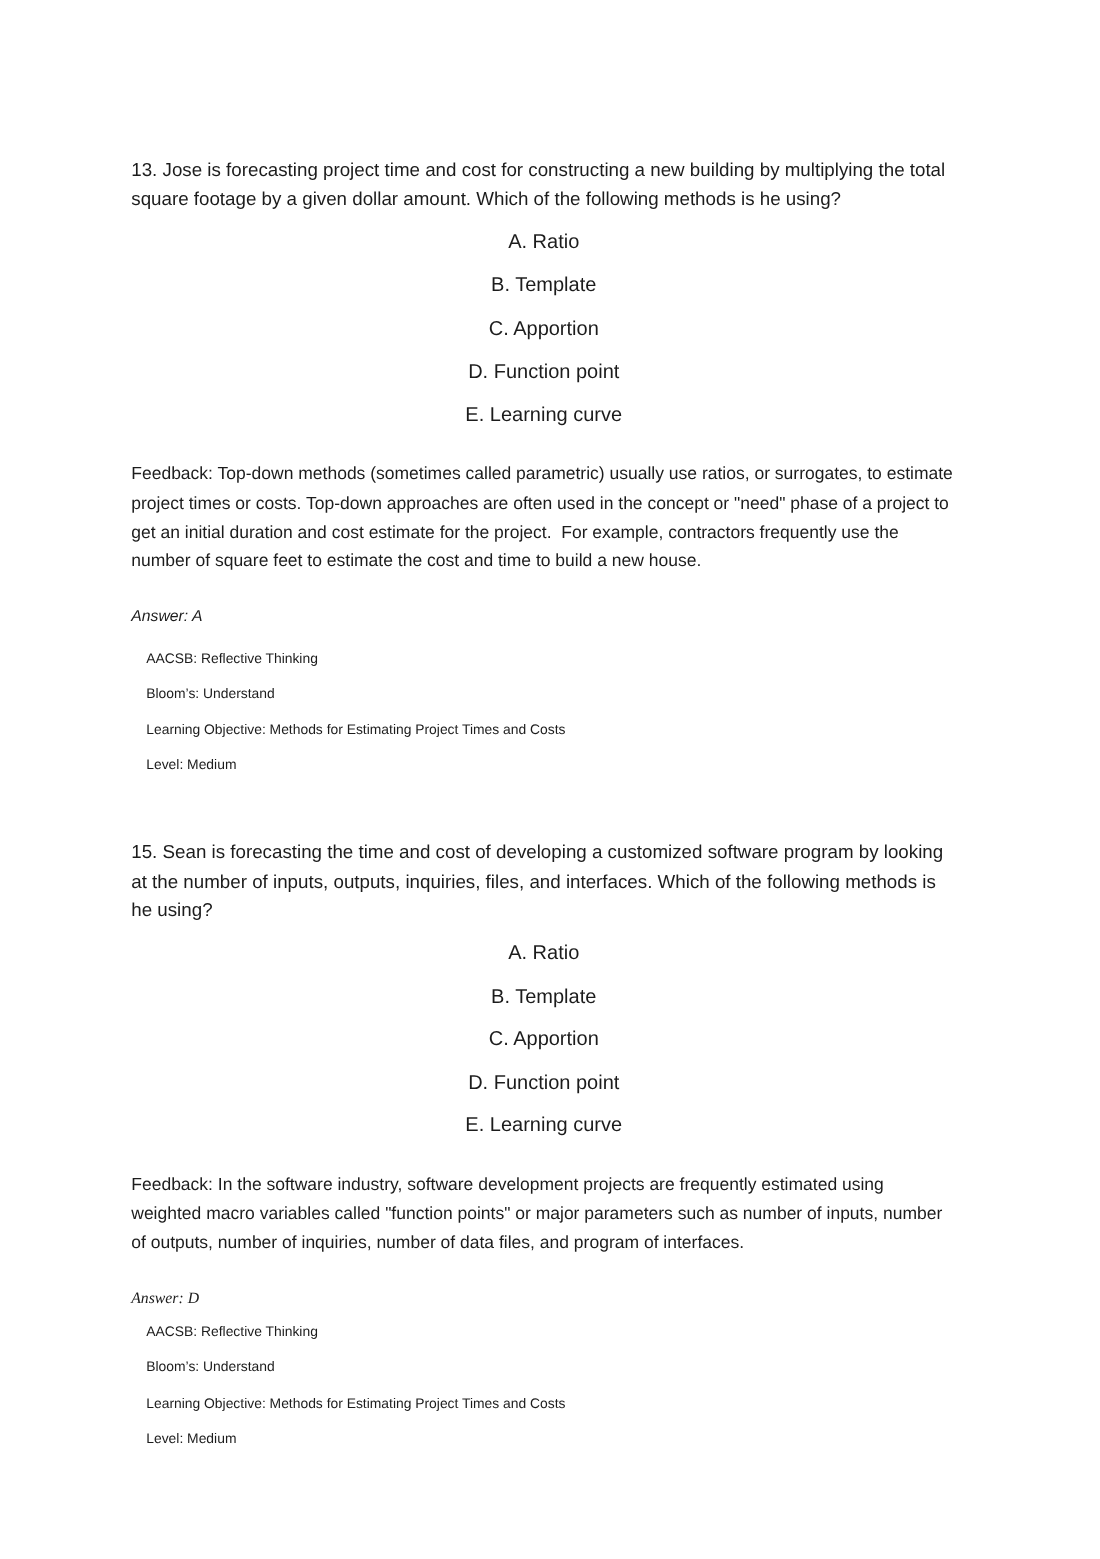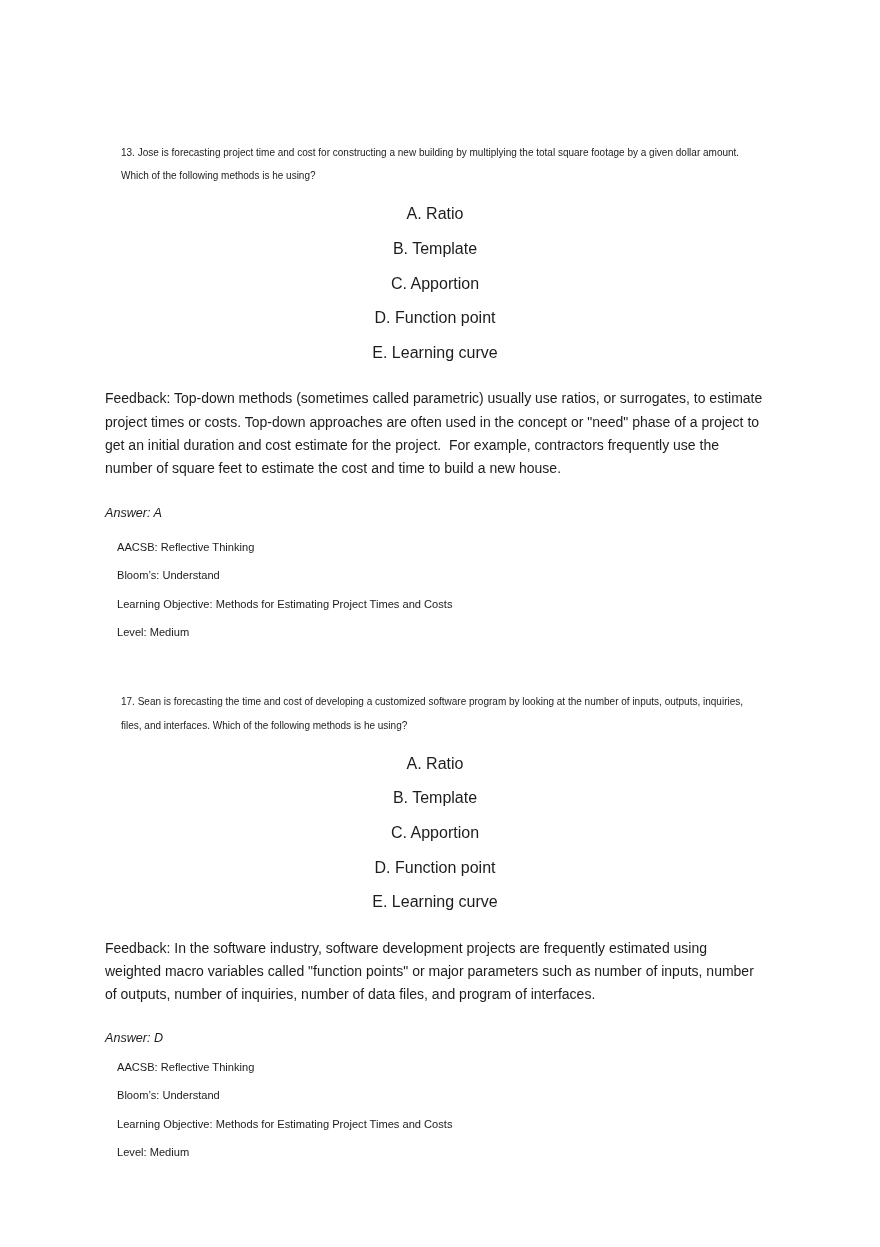--- a/index.html
+++ b/index.html
@@ -22,23 +22,23 @@
     box-sizing: border-box;
     padding: 125px 115px 0 105px;
   }
   .question-block {
     margin: 0 0 0 0;
   }
   .question-block + .question-block {
     margin-top: 50px;
   }
   .q-stem {
-    font-size: 10px;
+    font-size: 15px;
     line-height: 23.2px;
-    margin: 16px;
+    margin: 0;
     text-align: left;
     max-width: 662px;
   }
   .options {
     list-style: none;
     margin: 0;
     padding: 0;
   }
   .options li {
     font-size: 16px;
@@ -54,20 +54,21 @@
     white-space: pre-wrap;
   }
   .answer-line {
     font-size: 12.6px;
     font-style: italic;
     line-height: 16.5px;
     margin: 25px 0 0 0;
   }
   .answer-line.tight {
     margin-top: 24px;
+    font-family: Liberation Serif, serif;
   }
   .meta {
     margin: 17px 0 0 0;
   }
   .meta.tight {
     margin-top: 0;
   }
   .meta-line {
     font-size: 11.1px;
     line-height: 16.4px;
@@ -93,21 +94,21 @@
     <p class="answer-line">Answer: A</p>
     <div class="meta">
       <p class="meta-line">AACSB: Reflective Thinking</p>
       <p class="meta-line">Bloom’s: Understand</p>
       <p class="meta-line">Learning Objective: Methods for Estimating Project Times and Costs</p>
       <p class="meta-line">Level: Medium</p>
     </div>
   </div>
 
   <div class="question-block">
-    <p class="q-stem">17. Sean is forecasting the time and cost of developing a customized software program by looking at the number of inputs, outputs, inquiries, files, and interfaces. Which of the following methods is he using?</p>
+    <p class="q-stem">15. Sean is forecasting the time and cost of developing a customized software program by looking at the number of inputs, outputs, inquiries, files, and interfaces. Which of the following methods is he using?</p>
     <ul class="options">
       <li>A. Ratio</li>
       <li>B. Template</li>
       <li>C. Apportion</li>
       <li>D. Function point</li>
       <li>E. Learning curve</li>
     </ul>
     <p class="feedback">Feedback: In the software industry, software development projects are frequently estimated using weighted macro variables called "function points" or major parameters such as number of inputs, number of outputs, number of inquiries, number of data files, and program of interfaces.</p>
     <p class="answer-line tight">Answer: D</p>
     <div class="meta tight">

